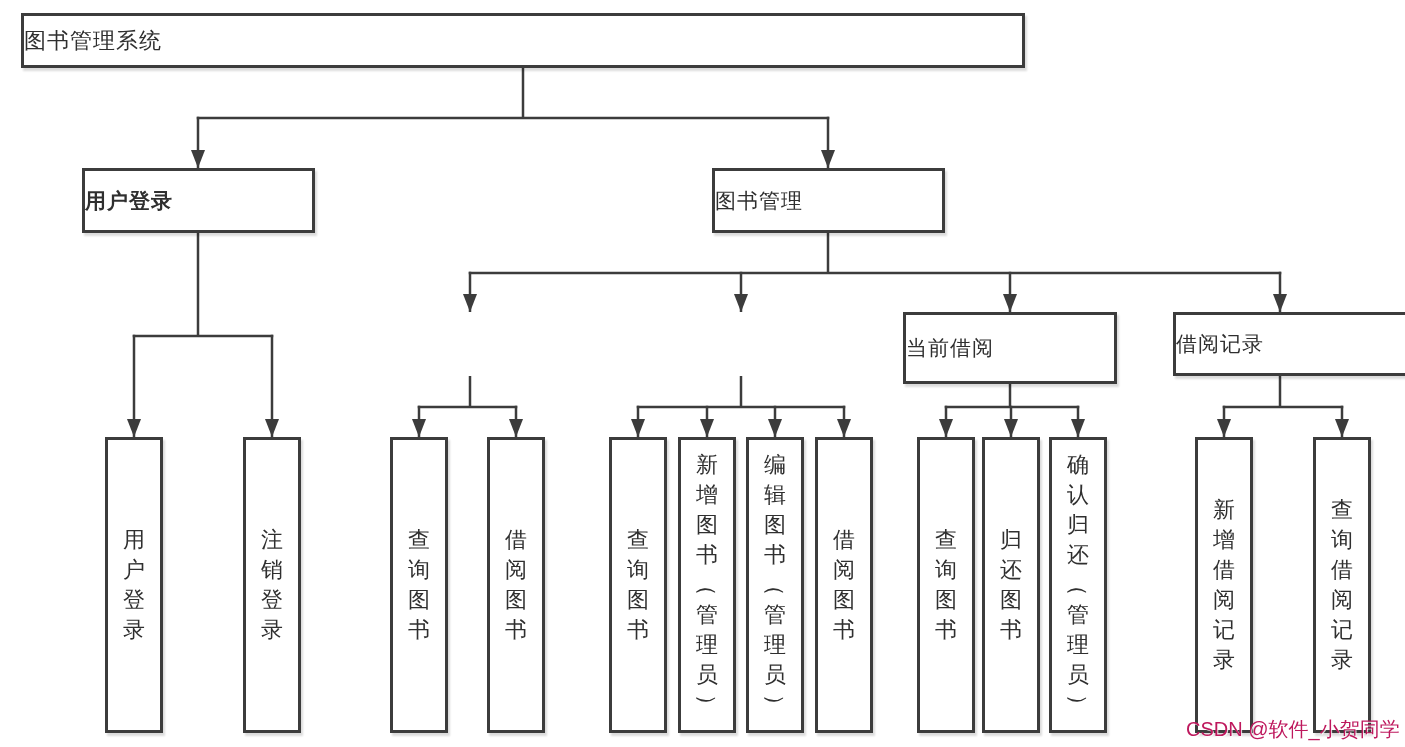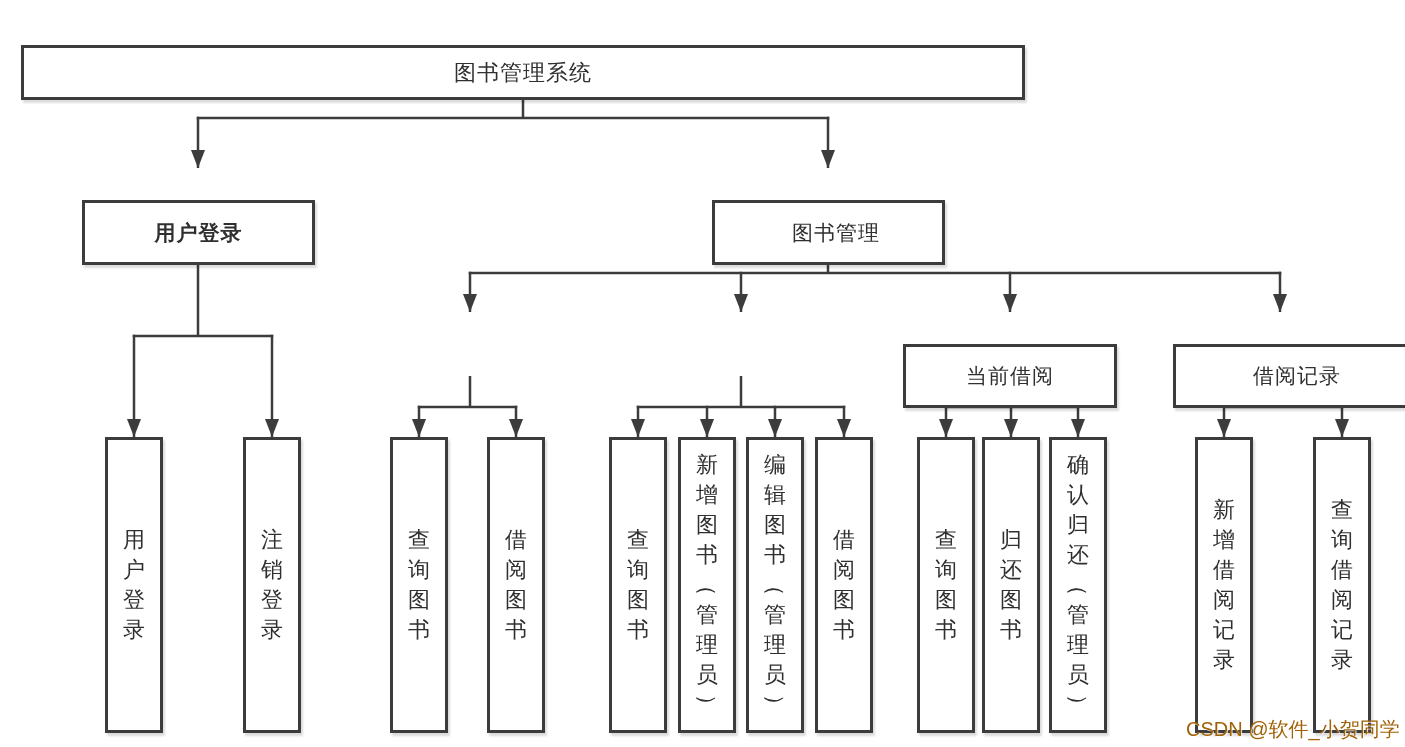--- a/index.html
+++ b/index.html
@@ -24,25 +24,23 @@
     height: 747px;
   }
   .hbox {
     position: absolute;
     box-sizing: border-box;
     border: 3px solid #3c3c3c;
     background: #ffffff;
     box-shadow: 2px 3px 2px rgba(0,0,0,0.14);
     display: flex;
     align-items: center;
-    justify-content: center;
     font-size: 21px;
     letter-spacing: 1px;
     color: #2f2f2f;
-    margin-top: 32px;
   }
   .vbox {
     position: absolute;
     top: 437px;
     width: 58px;
     height: 296px;
     box-sizing: border-box;
     border: 3px solid #3c3c3c;
     background: #ffffff;
     box-shadow: 2px 3px 2px rgba(0,0,0,0.14);
@@ -63,21 +61,21 @@
     color: #2f2f2f;
   }
   .vstack span.rot {
     transform: rotate(90deg);
   }
   .watermark {
     position: absolute;
     left: 1186px;
     top: 716px;
     font-size: 20px;
-    color: #a16207;
+    color: #be185d;
     white-space: nowrap;
     text-shadow: 1px 1px 0 rgba(255,255,255,0.8);
     z-index: 5;
   }
 </style>
 </head>
 <body>
 
 <div class="stage">
 
@@ -131,25 +129,25 @@
     </g>
   </svg>
 
   <div class="hbox" style="left:21px; top:13px; width:1004px; height:55px; font-size:22px;">
     <span>图书管理系统</span>
   </div>
 
   <div class="hbox" style="left:82px; top:168px; width:233px; height:65px;font-weight:bold;">
     <span>用户登录</span>
   </div>
-  <div class="hbox" style="left:712px; top:168px; width:233px; height:65px;padding-left:15px;">
+  <div class="hbox" style="left:712px; top:168px; width:233px; height:65px;">
     <span>图书管理</span>
   </div>
 
-  <div class="hbox" style="left:903px; top:312px; width:214px; height:64px;">
+  <div class="hbox" style="left:903px; top:312px; width:214px; height:72px;">
     <span>当前借阅</span>
   </div>
   <div class="hbox" style="left:1173px; top:312px; width:248px; height:64px;">
     <span>借阅记录</span>
   </div>
 
   <div class="vbox" style="left:105px;">
     <div class="vstack">
         <span>用</span>
         <span>户</span>

